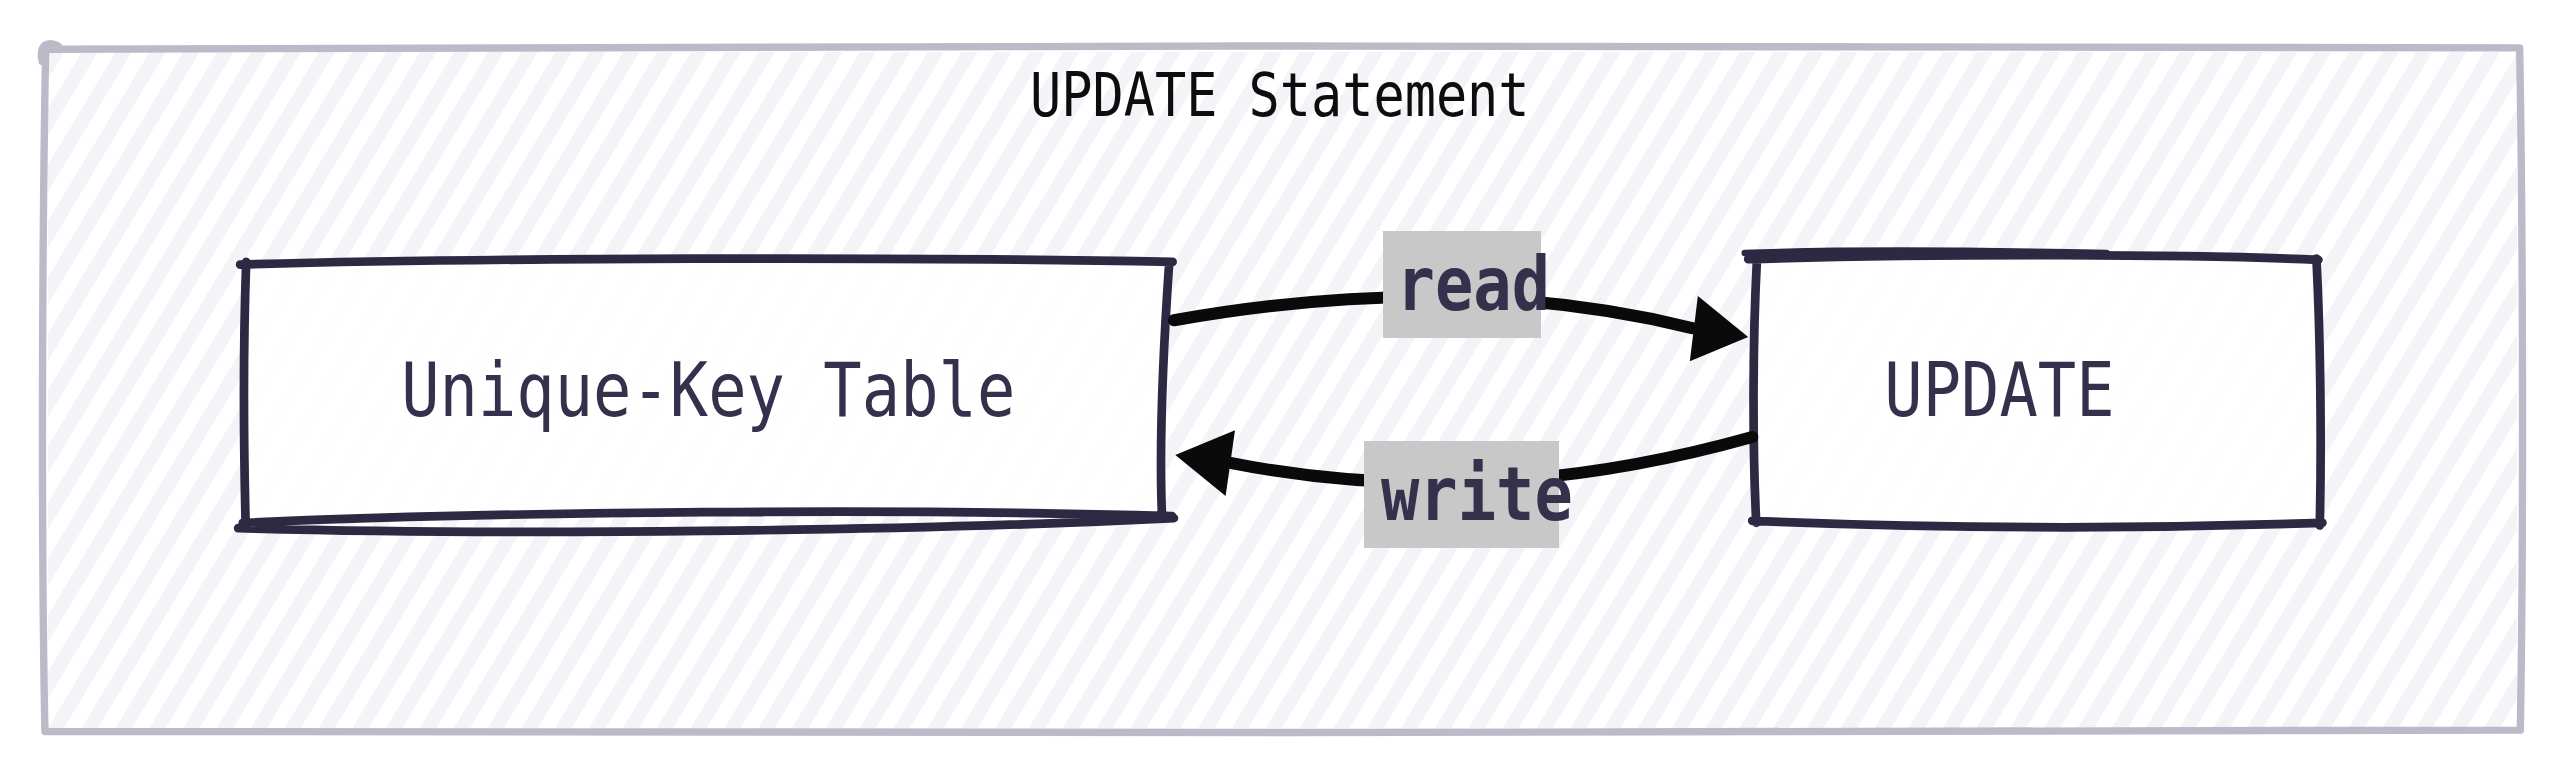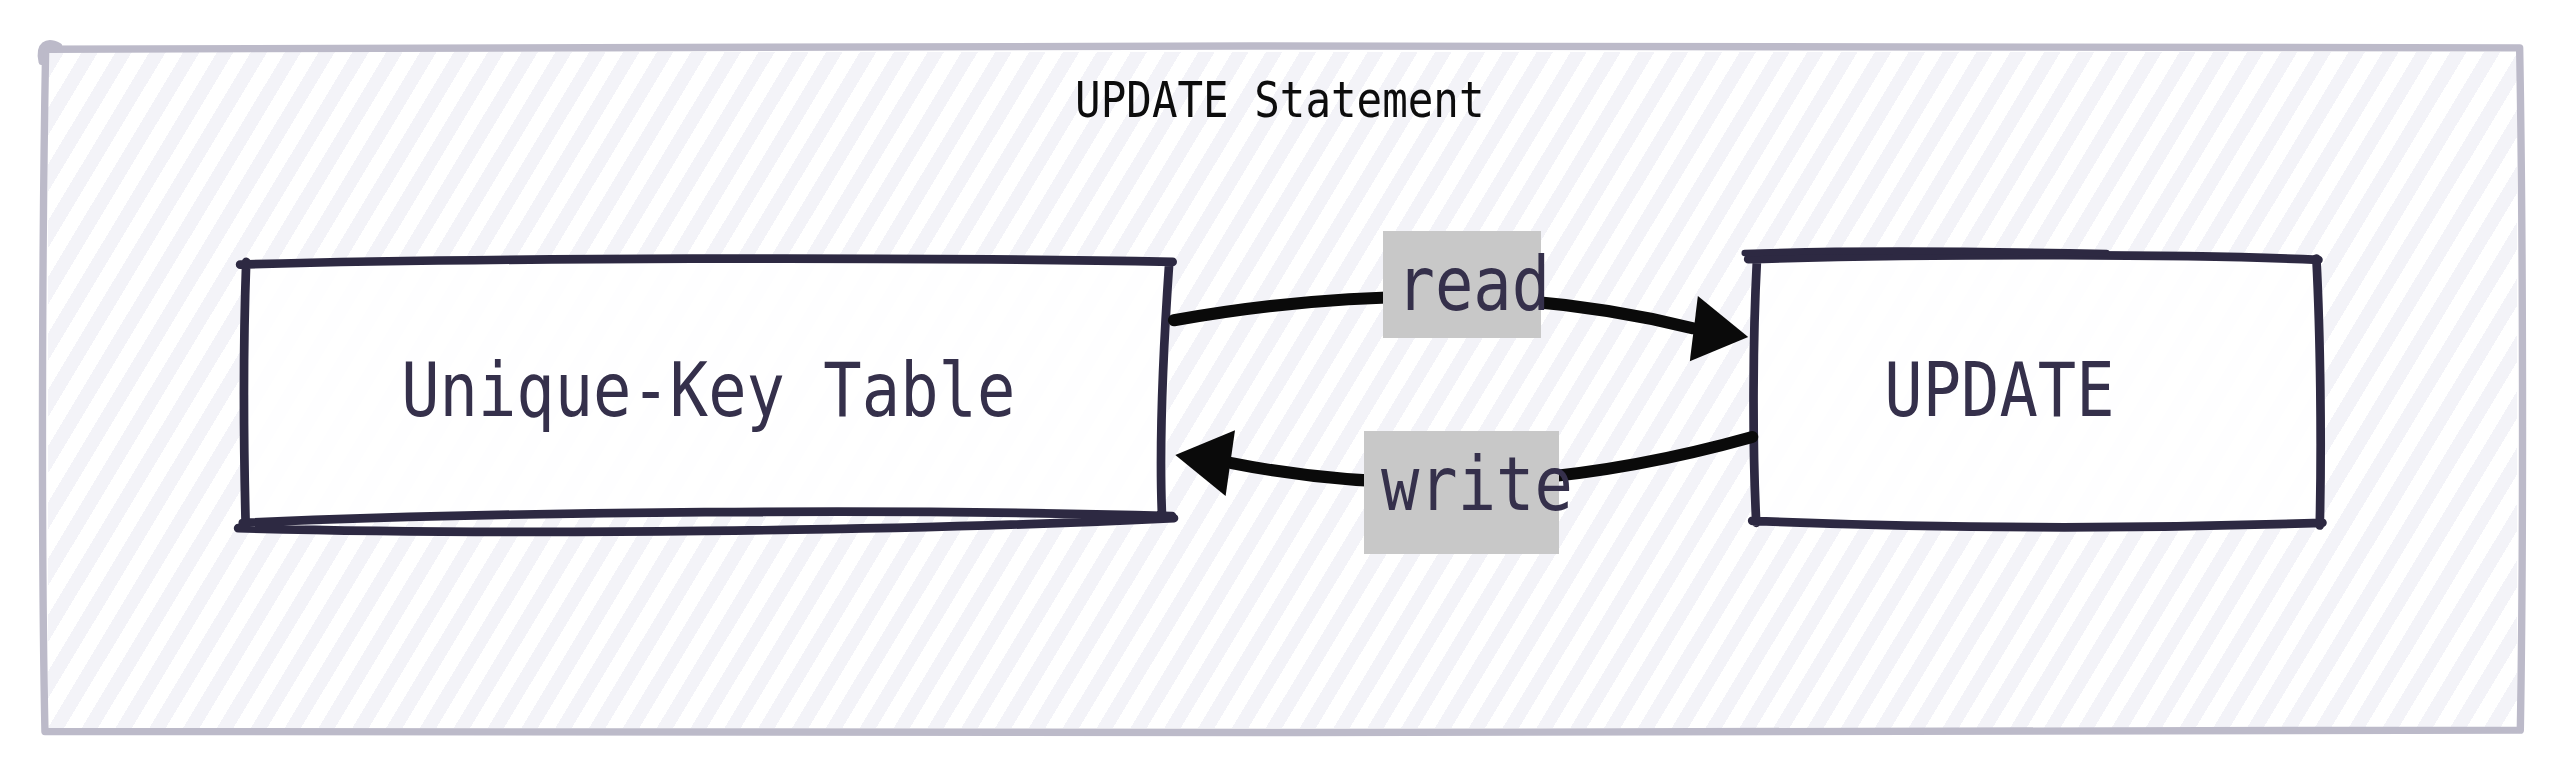--- a/index.html
+++ b/index.html
@@ -31,31 +31,31 @@
   .frame-stroke{stroke:var(--frame_border);stroke-width:11;fill:none;stroke-linecap:round;stroke-linejoin:round;}
   .node-fill{fill:var(--node_fill);stroke:none;}
   .node-stroke{stroke:var(--node_border);stroke-width:13;fill:none;stroke-linecap:round;stroke-linejoin:round;}
   .node-stroke.thin{stroke-width:10;}
   .arrow-stroke{stroke:var(--arrow);stroke-width:18;fill:none;stroke-linecap:round;}
   .arrow-head{fill:var(--arrow);stroke:none;}
   
   .txt{position:absolute;text-align:center;white-space:nowrap;}
   .cond{display:inline-block;transform:scaleX(0.85);transform-origin:50% 50%;}
   .title{
-    left:810px;top:60px;width:939px;height:81px;line-height:81px;
-    font-size:50px;color:var(--title_text);letter-spacing:0px;
+    left:810px;top:54px;width:939px;height:81px;line-height:81px;
+    font-size:61px;color:var(--title_text);letter-spacing:0px;
   }
   .node-label{font-size:75px;color:var(--text);height:81px;line-height:81px;}
   .node-label.left-node{left:272px;top:350px;width:872px;}
   .node-label.right-node{left:1597px;top:350px;width:805px;}
   .edge-label{
-    background:var(--edge_label_bg);font-size:75px;color:var(--text);
+    background:var(--edge_label_bg);font-size:75px;color:var(--text);font-weight:bold;
   }
   .edge-label.read{left:1383px;top:231px;width:158px;height:107px;line-height:107px;}
-  .edge-label.write{left:1364px;top:431px;width:195px;height:123px;line-height:107px;}
+  .edge-label.write{left:1364px;top:441px;width:195px;height:107px;line-height:107px;}
 </style>
 </head>
 <body>
 
 <div class="page">
 
   <div class="frame-fill"></div>
 
   <svg class="shapes" viewBox="0 0 3840 1168">
 

